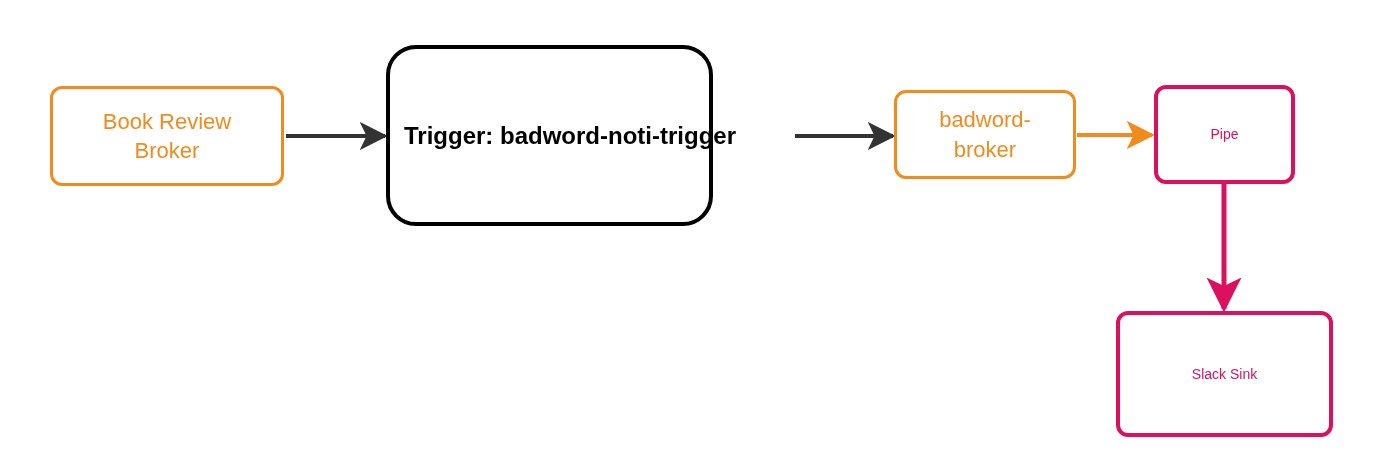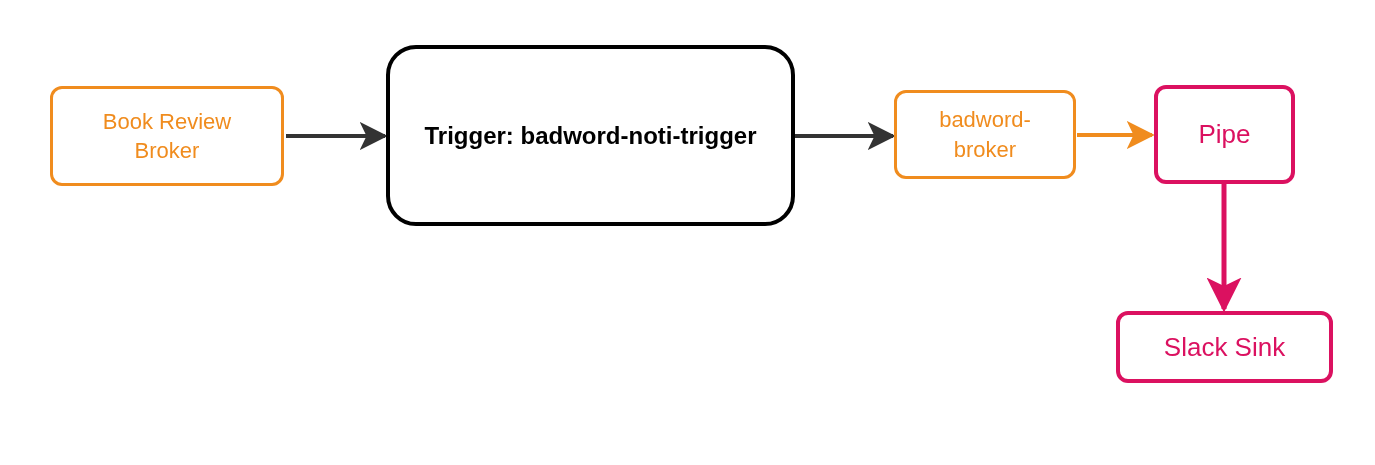--- a/index.html
+++ b/index.html
@@ -28,21 +28,21 @@
   .node-orange {
     border: 3px solid #F08C1E;
     color: #F08C1E;
     border-radius: 12px;
     font-size: 22px;
   }
   .node-pink {
     border: 4px solid #DB1160;
     color: #DB1160;
     border-radius: 12px;
-    font-size: 26px;
+    font-size: 14px;
   }
   .node-black {
     border: 4px solid #000000;
     color: #000000;
     border-radius: 30px;
     font-size: 24px;
   }
   .node-black .lines {
     width: 100%;
     padding: 0 14px;
@@ -88,36 +88,36 @@
     <line x1="1224" y1="184" x2="1224" y2="309" stroke="#DB1160" stroke-width="5" marker-end="url(#arrow-pink)"></line>
   </svg>
 
   <div class="node node-orange" style="left:50px; top:86px; width:234px; height:100px;">
     <div>
       <div>Book Review</div>
       <div>Broker</div>
     </div>
   </div>
 
-  <div class="node node-black" style="left:386px; top:45px; width:409px; height:181px;">
+  <div class="node node-black" style="left:386px; top:45px; width:327px; height:181px;">
     <div class="lines">
       <div class="line">
         <b>Trigger: badword-noti-trigger</b><span></span>
       </div>
     </div>
   </div>
 
   <div class="node node-orange" style="left:894px; top:90px; width:182px; height:89px;">
     <div>
       <div>badword-</div>
       <div>broker</div>
     </div>
   </div>
 
   <div class="node node-pink" style="left:1154px; top:85px; width:141px; height:99px;">
     <div>Pipe</div>
   </div>
 
-  <div class="node node-pink" style="left:1116px; top:311px; width:217px; height:72px;">
+  <div class="node node-pink" style="left:1116px; top:311px; width:217px; height:126px;">
     <div>Slack Sink</div>
   </div>
 
 </div>
 
 </body></html>

